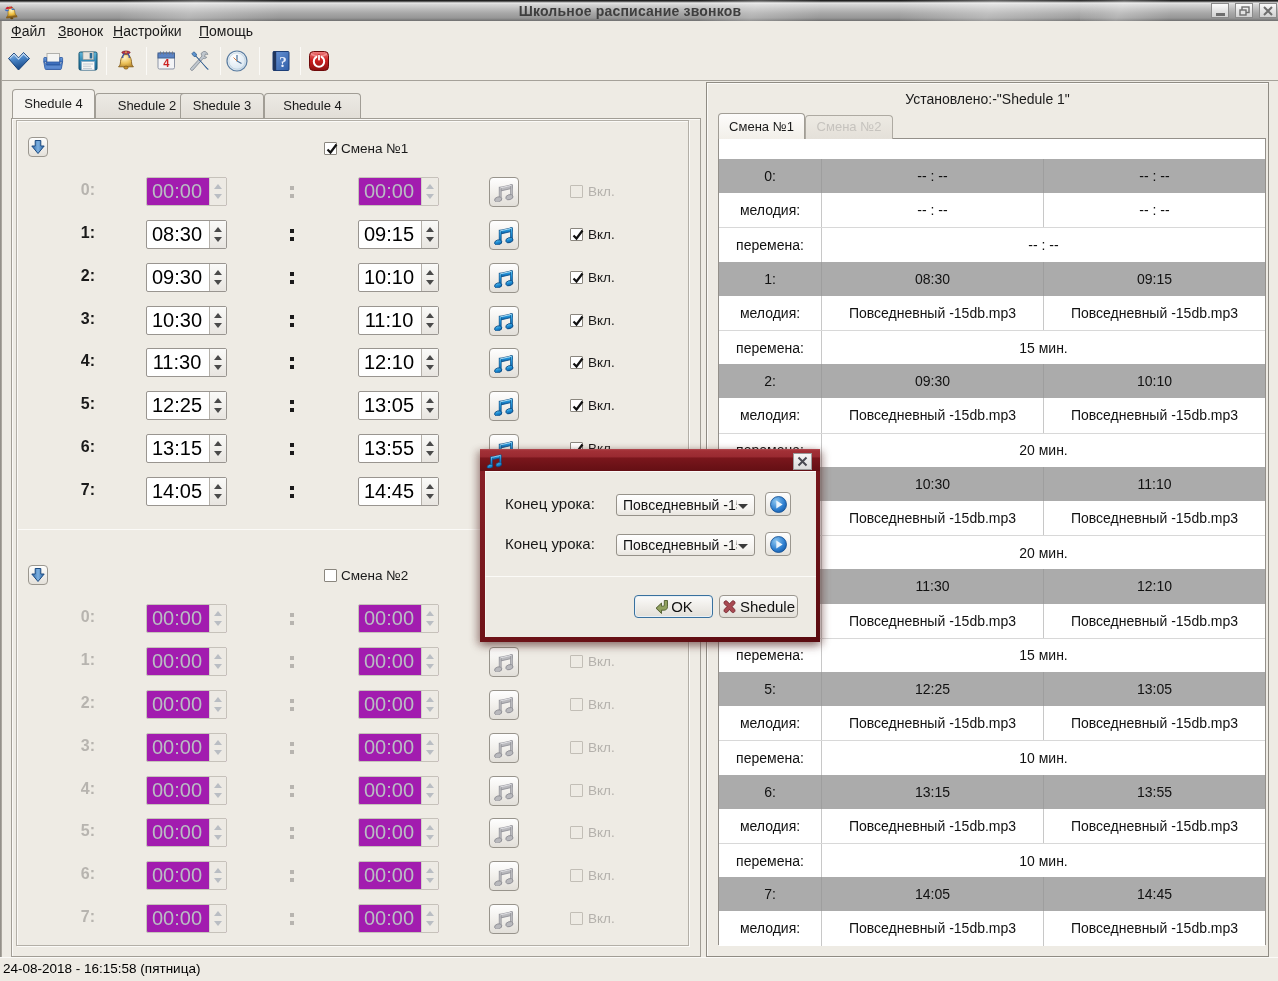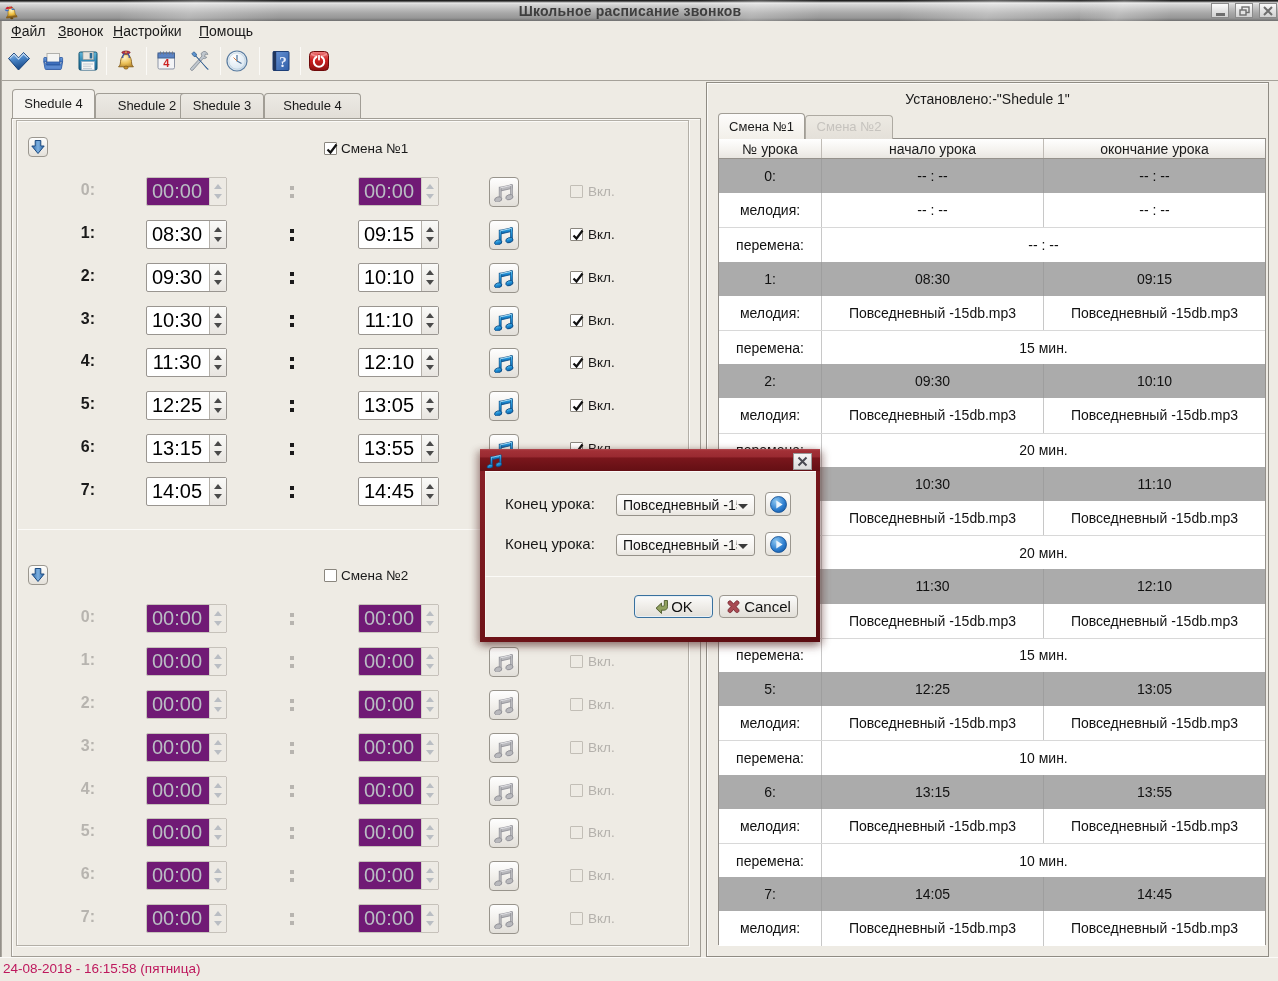--- a/index.html
+++ b/index.html
@@ -30,21 +30,21 @@
 .cb svg{position:absolute;left:0px;top:-1px}
 .cblabel{font-size:13.5px;color:#1a1a1a}
 .cblabel.dis{color:#b4b1ac}
 .rowlabel{font-size:16px;font-weight:bold;color:#1a1a1a;text-align:right}
 .rowlabel.dis{color:#b7b4af}
 .spin{width:81px;height:29px;background:#fff;border:1px solid #999590;border-radius:2px}
 .spin .txt{position:absolute;left:0;top:0;width:60px;height:27px;font-size:20px;color:#000;text-align:center;line-height:27px}
 .spin .btns{position:absolute;right:0;top:0;width:17px;height:27px;border-left:1px solid #b5b1aa;background:linear-gradient(180deg,#fafaf8,#e8e5e0)}
 .spin .up{position:absolute;right:4.5px;top:6px;width:0;height:0;border-left:4px solid transparent;border-right:4px solid transparent;border-bottom:5px solid #4a4a4a}
 .spin .dn{position:absolute;right:4.5px;bottom:6px;width:0;height:0;border-left:4px solid transparent;border-right:4px solid transparent;border-top:5px solid #4a4a4a}
-.spin.dis{background:#701a75;border-color:#c6c2ba}
+.spin.dis{background:#a21caf;border-color:#c6c2ba}
 .spin.dis .txt{color:#b9bdc3}
 .spin.dis .btns{background:#edeae4;border-left-color:#d4d0c9}
 .spin.dis .up{border-bottom-color:#b9bdc3}
 .spin.dis .dn{border-top-color:#b9bdc3}
 .colon{width:10px}
 .colon .d{position:absolute;left:3px;width:4px;height:4px;background:#1a1a1a}
 .colon.dis .d{background:#b7b4af}
 .musicbtn{width:30px;height:30px;background:linear-gradient(180deg,#fefefe,#f2f0ec 50%,#e2dfd9);border:1px solid #98948c;border-radius:4px;display:flex;align-items:center;justify-content:center}
 .musicbtn svg{transform:scale(1.08)}
 .hsep{height:1px;background:#b5b1a9;border-bottom:1px solid #fbfaf7}
@@ -64,21 +64,21 @@
 .trow.gray .c2,.trow.gray .c3{border-left:1px solid #9e9e9e}
 .trow.white{background:#fff}
 .trow.white .c2,.trow.white .c3{border-left:1px solid #c8c8c8}
 .trow.white .cspan{border-left:1px solid #c8c8c8}
 .vcen{display:flex;align-items:center;justify-content:center}
 
 #thead{position:absolute;left:0;top:0;width:546px;height:20px;background:linear-gradient(180deg,#ffffff,#f4f2ee 60%,#e9e6e1);border-bottom:1px solid #96928c;font-size:14px;color:#1a1a1a}
 #thead .c2,#thead .c3{border-left:1px solid #c0bcb6}
 
 #statussep{left:0;top:957px;width:1278px;height:1px;background:#8f8b83;border-bottom:1px solid #fbfaf7}
-#statustext{left:3px;top:961px;font-size:13.5px;color:#be185d}
+#statustext{left:3px;top:961px;font-size:13.5px;color:#000000}
 
 #dialog{left:480px;top:449px;width:340px;height:193px;z-index:50;
  box-shadow:0 4px 9px rgba(80,40,40,0.4),-4px 2px 7px rgba(110,70,60,0.28),4px 2px 7px rgba(110,70,60,0.28)}
 #dlg-border{position:absolute;left:0;top:0;width:340px;height:193px;
  background:linear-gradient(160deg,#8d2228 0%,#7c1a20 30%,#6f1318 60%,#5a0b10 100%)}
 #dlg-title{position:absolute;left:0;top:0;width:340px;height:22px;
  background:linear-gradient(180deg,#b04a50 0%,#a23036 8%,#9a2a31 34%,#7a161c 42%,#6f1318 70%,#640f14 100%)}
 #dlg-title-text{position:absolute;left:9px;top:3px;width:340px;text-align:center;font-size:14px;font-weight:bold;color:#fff;text-shadow:0 1px 2px rgba(60,5,10,0.8)}
 #dlg-content{position:absolute;left:5px;top:22px;width:331px;height:166px;background:#edeae3;box-shadow:inset 0 1px 0 #fbfaf8,inset 1px 0 0 #f6f3ee}
 .dlabel{font-size:15px;color:#1a1a1a}
@@ -816,25 +816,20 @@
       <path d="M6.6 5.2 L17 2.8" stroke="#e8e8ec" stroke-width="0.9" fill="none" opacity="0.9"></path>
     </svg>
   </div>
 <div class="cb dis abs" style="left:570px;top:912px"></div>
 <div class="cblabel dis abs" style="left:588px;top:911px">Вкл.</div>
 <div id="rpanel" class="abs"></div>
 <div id="rtitle" class="abs">Установлено:-"Shedule 1"</div>
 <div id="rtab1" class="rtab abs">Смена №1</div>
 <div id="rtab2" class="rtab abs">Смена №2</div>
 <div id="rtable" class="abs">
-<div id="thead">
-      <div class="c1 vcen" style="position:absolute;left:0;top:0;width:102px;height:100%">№ урока</div>
-      <div class="c2 vcen" style="position:absolute;left:102px;top:0;width:222px;height:100%">начало урока</div>
-      <div class="c3 vcen" style="position:absolute;left:324px;top:0;width:222px;height:100%">окончание урока</div>
-    </div>
 <div class="trow gray" style="top:20.0px;height:34.20px">
       <div class="c1 vcen" style="height:100%">0:</div>
       <div class="c2 vcen" style="height:100%">-- : --</div>
       <div class="c3 vcen" style="height:100%">-- : --</div>
     </div>
 <div class="trow white" style="top:54.2px;height:34.20px">
       <div class="c1 vcen" style="height:100%">мелодия:</div>
       <div class="c2 vcen" style="height:100%">-- : --</div>
       <div class="c3 vcen" style="height:100%">-- : --</div>
     </div>
@@ -1005,15 +1000,15 @@
         <svg width="16" height="17" viewBox="0 0 16 17" style="">
           <path d="M13.5 2.5 L13.5 8.5 C13.5 11 12 12.2 9.8 12.2 L7.5 12.2 L7.5 15.5 L2 10.2 L7.5 5 L7.5 8.2 L9.3 8.2 C10 8.2 10.3 7.8 10.3 7.1 L10.3 2.5 Z" fill="#7b8a4e" stroke="#4e5c2c" stroke-width="0.9"></path>
     <path d="M12.9 3 L12.9 8.4 C12.9 10.6 11.7 11.6 9.8 11.6 L6.9 11.6 L6.9 14 L3 10.2 L6.9 6.4 L6.9 8.8 L9.4 8.8 C10.4 8.8 10.9 8.2 10.9 7.1 L10.9 3 Z" fill="#97a663" opacity="0.85"></path>
         </svg>
         <span style="margin-left:1px">OK</span>
       </div>
 <div class="dbtn abs" style="left:234px;top:124px;width:79px">
         <svg width="15" height="17" viewBox="0 0 15 17" style="">
           <path d="M2.2 3.8 C3.2 2.4 4.6 2.6 5.4 3.5 L7.5 6 L9.7 3.4 C10.6 2.4 12 2.6 12.8 3.8 C13.3 4.6 13 5.6 12.4 6.3 L10 8.6 L12.5 11.2 C13.3 12.1 13.2 13.4 12.2 14.2 C11.3 14.9 10.1 14.7 9.4 13.8 L7.5 11.4 L5.5 13.9 C4.8 14.8 3.5 14.9 2.7 14.1 C1.8 13.3 1.8 12 2.5 11.2 L5 8.6 L2.6 6.2 C1.9 5.5 1.8 4.5 2.2 3.8 Z" fill="#a84a52" stroke="#6e2028" stroke-width="0.8"></path>
         </svg>
-        <span style="margin-left:3px">Cancel</span>
+        <span style="margin-left:3px">Shedule</span>
       </div>
 </div>
 </div>
 </body></html>

